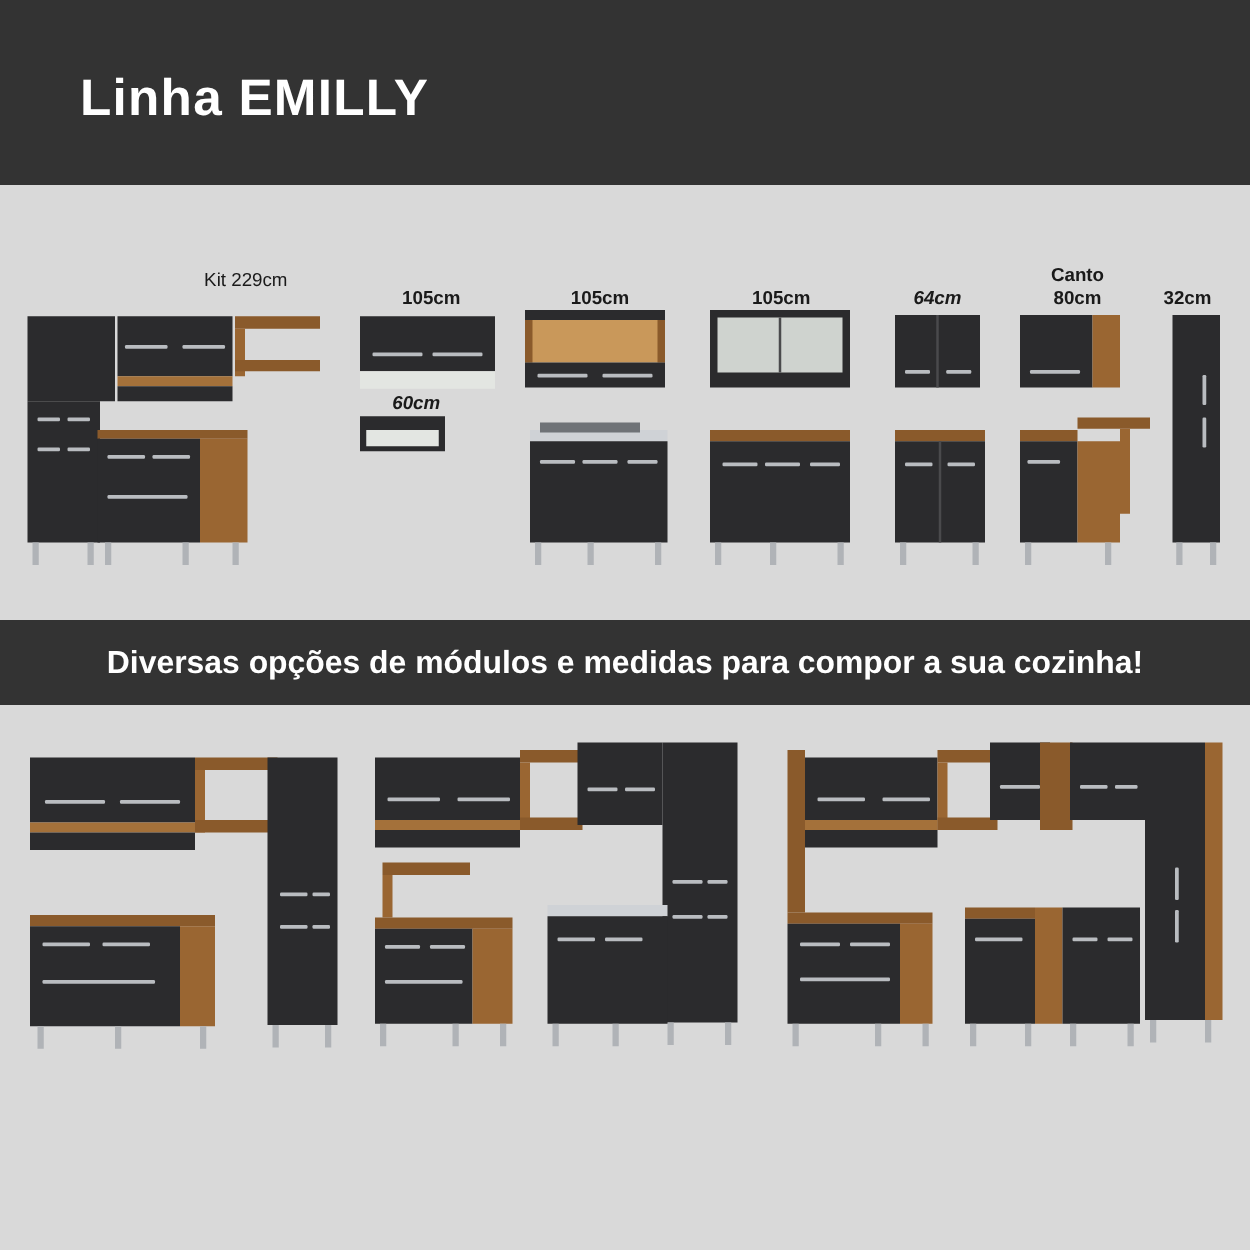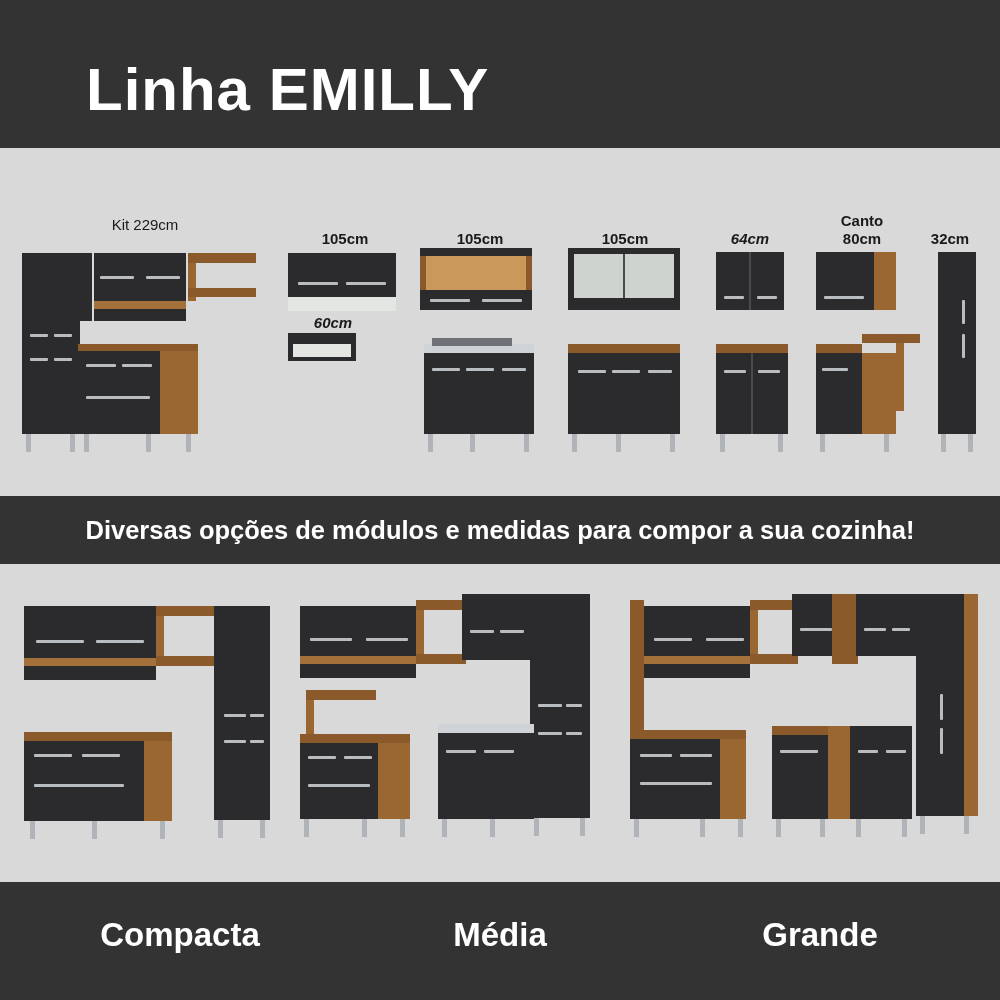--- a/index.html
+++ b/index.html
@@ -14,36 +14,36 @@
   
   .header{
     position:absolute;left:0;top:0;width:1000px;height:148px;
     background:#333333;color:#ffffff;
   }
   .header .sub{
     position:absolute;left:74px;top:22px;
     font-size:30px;font-weight:bold;letter-spacing:.5px;
   }
   .header .title{
-    position:absolute;left:86px;top:55px;
-    font-size:60px;font-weight:bold;letter-spacing:1px;white-space:nowrap;
+    position:absolute;left:64px;top:55px;
+    font-size:41px;font-weight:bold;letter-spacing:1px;white-space:nowrap;
   }
   .header .title .light{font-weight:bold;}
 
   
   .modules{
     position:absolute;left:0;top:148px;width:1000px;height:348px;
     background:#d9d9d9;
   }
 
   .mlabel{
     position:absolute;text-align:center;font-size:15px;color:#1a1a1a;font-weight:bold;
     line-height:17px;
   }
-  .mlabel.thin{font-weight:normal;}
+  .mlabel.thin{font-weight:normal;text-align:right;}
 
   
   .pc{position:absolute;}
   .blk{background:#2b2b2d;}
   .wood{background:#8a5a2b;}
   .wood2{background:#9a6632;}
   .woodlt{background:#c9985a;}
   .glass{background:#cfd3cf;}
   .glass2{background:#e3e6e2;}
   .shelfwood{background:#a4713a;}
@@ -350,19 +350,14 @@
       <div class="pc blk" style="left:850px;top:162px;width:62px;height:93px;"></div>
       <div class="handle" style="left:858px;top:186px;width:20px;"></div>
       <div class="handle" style="left:886px;top:186px;width:20px;"></div>
       <div class="leg" style="left:776px;top:255px;height:18px;"></div>
       <div class="leg" style="left:820px;top:255px;height:18px;"></div>
       <div class="leg" style="left:856px;top:255px;height:18px;"></div>
       <div class="leg" style="left:902px;top:255px;height:18px;"></div>
     </div>
   </div>
 
-  <div class="footer">
-    <div class="fl f1">Compacta</div>
-    <div class="fl f2">Média</div>
-    <div class="fl f3">Grande</div>
-  </div>
 
 </div>
 
 </body></html>

